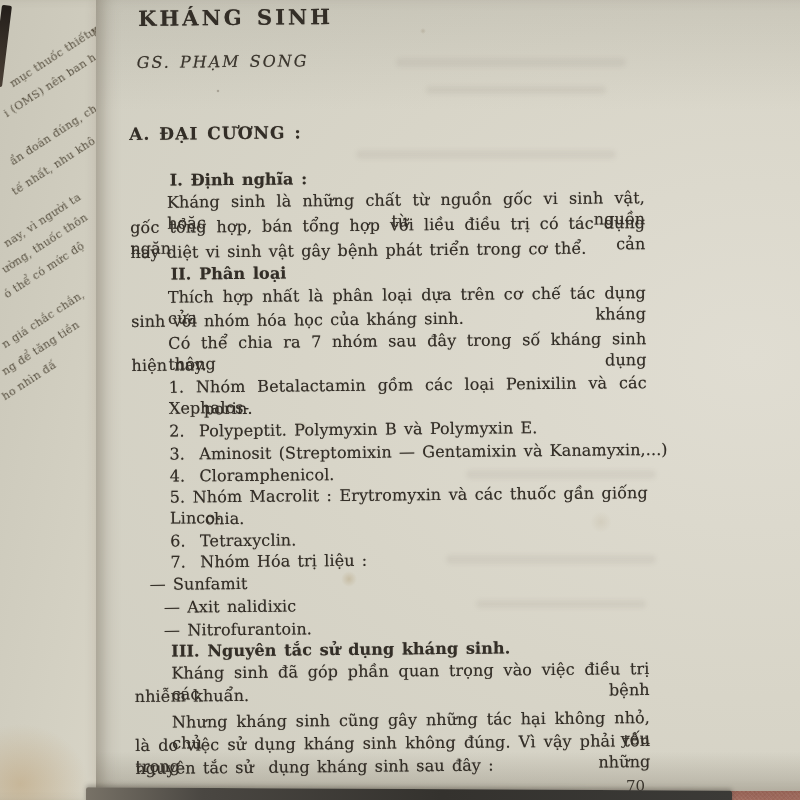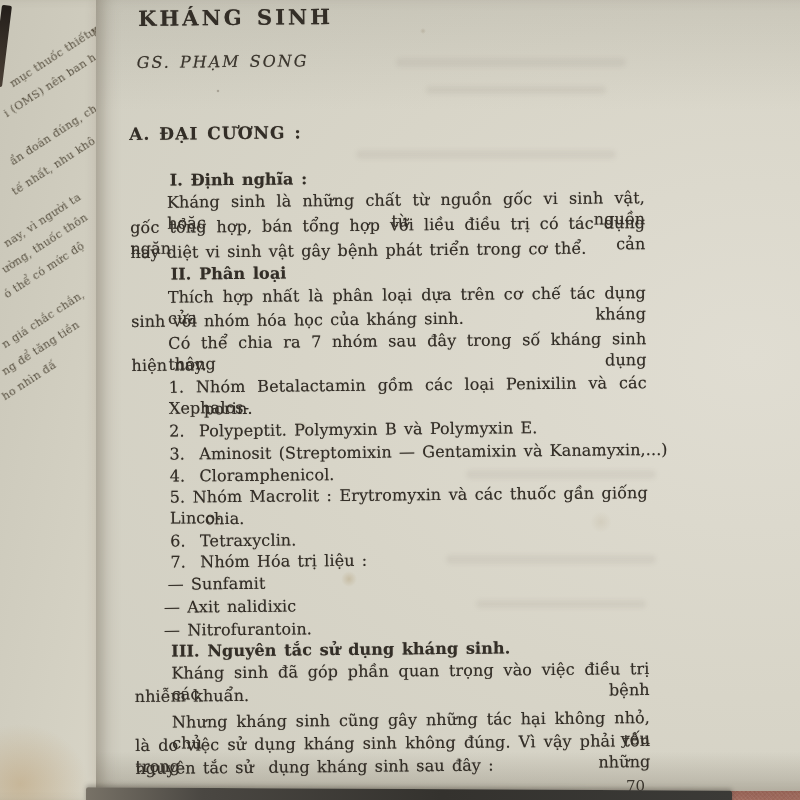--- a/index.html
+++ b/index.html
@@ -131,21 +131,21 @@
 
       <div class="tl j" style="left:37px;top:377px;width:478px">1.  Nhóm Betalactamin gồm các loại Penixilin và các Xephalos-</div>
       <div class="tl" style="left:72px;top:399px">porin.</div>
       <div class="tl" style="left:37px;top:421px">2.  Polypeptit. Polymyxin B và Polymyxin E.</div>
       <div class="tl" style="left:37px;top:444px">3.  Aminosit (Streptomixin — Gentamixin và Kanamyxin,...)</div>
       <div class="tl" style="left:37px;top:466px">4.  Cloramphenicol.</div>
       <div class="tl j" style="left:37px;top:487px;width:478px">5.  Nhóm Macrolit : Erytromyxin và các thuốc gần giống Linco-</div>
       <div class="tl" style="left:72px;top:509px">chia.</div>
       <div class="tl" style="left:37px;top:531px">6.  Tetraxyclin.</div>
       <div class="tl" style="left:37px;top:552px">7.  Nhóm Hóa trị liệu :</div>
-      <div class="tl" style="left:34px;top:574px">— Sunfamit</div>
+      <div class="tl" style="left:16px;top:574px">— Sunfamit</div>
       <div class="tl" style="left:30px;top:597px">— Axit nalidixic</div>
       <div class="tl" style="left:30px;top:620px">— Nitrofurantoin.</div>
 
       <div class="tl b" style="left:37px;top:641px">III. Nguyên tắc sử dụng kháng sinh.</div>
       <div class="tl j" style="left:37px;top:663px;width:478px">Kháng sinh đã góp phần quan trọng vào việc điều trị các bệnh</div>
       <div class="tl" style="left:0px;top:686px">nhiễm khuẩn.</div>
       <div class="tl j" style="left:37px;top:712px;width:478px">Nhưng kháng sinh cũng gây những tác hại không nhỏ, chủ yếu</div>
       <div class="tl j" style="left:0px;top:735px;width:515px">là do việc sử dụng kháng sinh không đúng. Vì vậy phải tôn trọng những</div>
       <div class="tl" style="left:0px;top:758px">nguyên tắc sử  dụng kháng sinh sau đây :</div>
 

